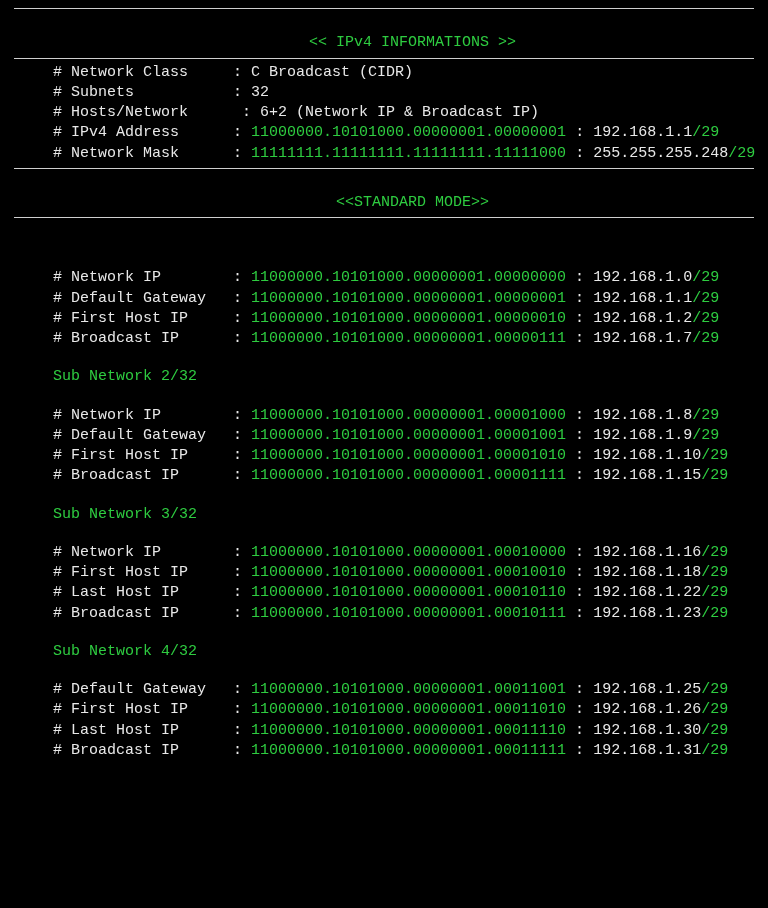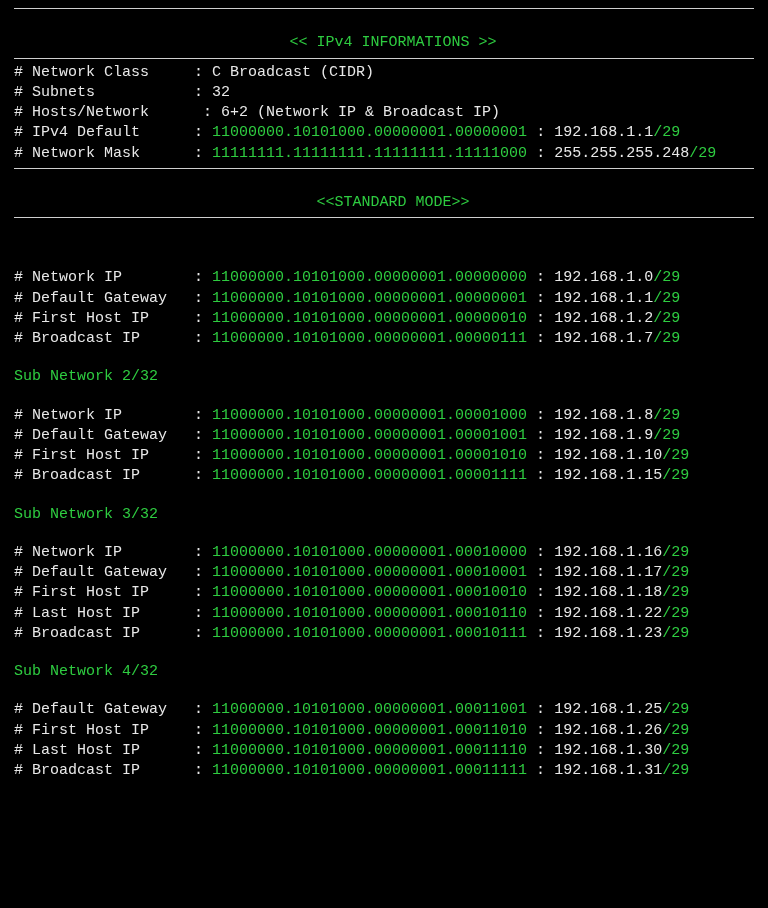--- a/index.html
+++ b/index.html
@@ -23,20 +23,21 @@
   hr.sep {
     border: none;
     border-top: 1px solid #cfcfcf;
     margin: 4px 0 4px 0;
   }
   .center {
     text-align: center;
   }
   .row {
     white-space: pre;
+    margin-left: 39px;
   }
   .big-gap {
     height: 28px;
   }
 </style>
 </head>
 <body>
 
 <hr class="sep">
 
@@ -45,21 +46,21 @@
 </div>
 
 <hr class="sep">
 
 <div class="row"><span class="white"># Network Class</span><span class="white" id="pad-nc">    </span><span class="white"> : </span><span class="white">C Broadcast (CIDR)</span></div>
 
 <div class="row"><span class="white"># Subnets</span><span class="white" id="pad-sn">          </span><span class="white"> : </span><span class="white">32</span></div>
 
 <div class="row"><span class="white"># Hosts/Network</span><span class="white" id="pad-hs">     </span><span class="white"> : </span><span class="white">6+2 (Network IP &amp; Broadcast IP)</span></div>
 
-<div class="row"><span class="white"># IPv4 Default</span><span class="white" id="pad-ip">     </span><span class="white"> : </span><span class="green">11000000.10101000.00000001.00000001</span><span class="white"> : </span><span class="white">192.168.1.1</span><span class="green">/29</span></div>
+<div class="row"><span class="white"># IPv4 Address</span><span class="white" id="pad-ip">     </span><span class="white"> : </span><span class="green">11000000.10101000.00000001.00000001</span><span class="white"> : </span><span class="white">192.168.1.1</span><span class="green">/29</span></div>
 
 <div class="row"><span class="white"># Network Mask</span><span class="white" id="pad-mk">     </span><span class="white"> : </span><span class="green">11111111.11111111.11111111.11111000</span><span class="white"> : </span><span class="white">255.255.255.248</span><span class="green">/29</span></div>
 
 <hr class="sep">
 
 <div class="center row">
   <span class="green">&lt;&lt;</span><span class="green">STANDARD MODE</span><span class="green">&gt;&gt;</span>
 </div>
 
 <hr class="sep">
@@ -76,21 +77,20 @@
     <div class="row green">Sub Network 2/32</div>
     <div style="height: 18px;"></div>
     <div class="row"><span class="white"># Network IP       </span><span class="white"> : </span><span class="green">11000000.10101000.00000001.00001000</span><span class="white"> : </span><span class="white">192.168.1.8</span><span class="green">/29</span></div>
     <div class="row"><span class="white"># Default Gateway  </span><span class="white"> : </span><span class="green">11000000.10101000.00000001.00001001</span><span class="white"> : </span><span class="white">192.168.1.9</span><span class="green">/29</span></div>
     <div class="row"><span class="white"># First Host IP    </span><span class="white"> : </span><span class="green">11000000.10101000.00000001.00001010</span><span class="white"> : </span><span class="white">192.168.1.10</span><span class="green">/29</span></div>
     <div class="row"><span class="white"># Broadcast IP     </span><span class="white"> : </span><span class="green">11000000.10101000.00000001.00001111</span><span class="white"> : </span><span class="white">192.168.1.15</span><span class="green">/29</span></div>
     <div style="height: 18px;"></div>
     <div class="row green">Sub Network 3/32</div>
     <div style="height: 18px;"></div>
     <div class="row"><span class="white"># Network IP       </span><span class="white"> : </span><span class="green">11000000.10101000.00000001.00010000</span><span class="white"> : </span><span class="white">192.168.1.16</span><span class="green">/29</span></div>
-    <div class="row"><span class="white"># Default Gateway  </span><span class="white"> : </span><span class="green">11000000.10101000.00000001.00010001</span><span class="white"> : </span><span class="white">192.168.1.17</span><span class="green">/29</span></div>
     <div class="row"><span class="white"># First Host IP    </span><span class="white"> : </span><span class="green">11000000.10101000.00000001.00010010</span><span class="white"> : </span><span class="white">192.168.1.18</span><span class="green">/29</span></div>
     <div class="row"><span class="white"># Last Host IP     </span><span class="white"> : </span><span class="green">11000000.10101000.00000001.00010110</span><span class="white"> : </span><span class="white">192.168.1.22</span><span class="green">/29</span></div>
     <div class="row"><span class="white"># Broadcast IP     </span><span class="white"> : </span><span class="green">11000000.10101000.00000001.00010111</span><span class="white"> : </span><span class="white">192.168.1.23</span><span class="green">/29</span></div>
     <div style="height: 18px;"></div>
     <div class="row green">Sub Network 4/32</div>
     <div style="height: 18px;"></div>
     <div class="row"><span class="white"># Default Gateway  </span><span class="white"> : </span><span class="green">11000000.10101000.00000001.00011001</span><span class="white"> : </span><span class="white">192.168.1.25</span><span class="green">/29</span></div>
     <div class="row"><span class="white"># First Host IP    </span><span class="white"> : </span><span class="green">11000000.10101000.00000001.00011010</span><span class="white"> : </span><span class="white">192.168.1.26</span><span class="green">/29</span></div>
     <div class="row"><span class="white"># Last Host IP     </span><span class="white"> : </span><span class="green">11000000.10101000.00000001.00011110</span><span class="white"> : </span><span class="white">192.168.1.30</span><span class="green">/29</span></div>
     <div class="row"><span class="white"># Broadcast IP     </span><span class="white"> : </span><span class="green">11000000.10101000.00000001.00011111</span><span class="white"> : </span><span class="white">192.168.1.31</span><span class="green">/29</span></div>

